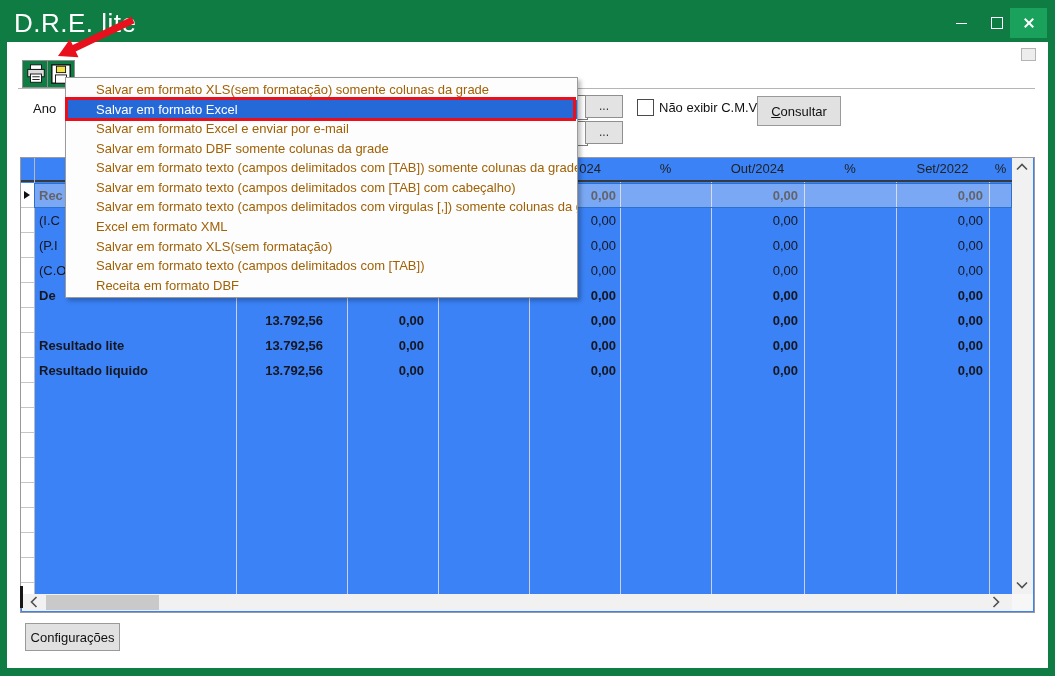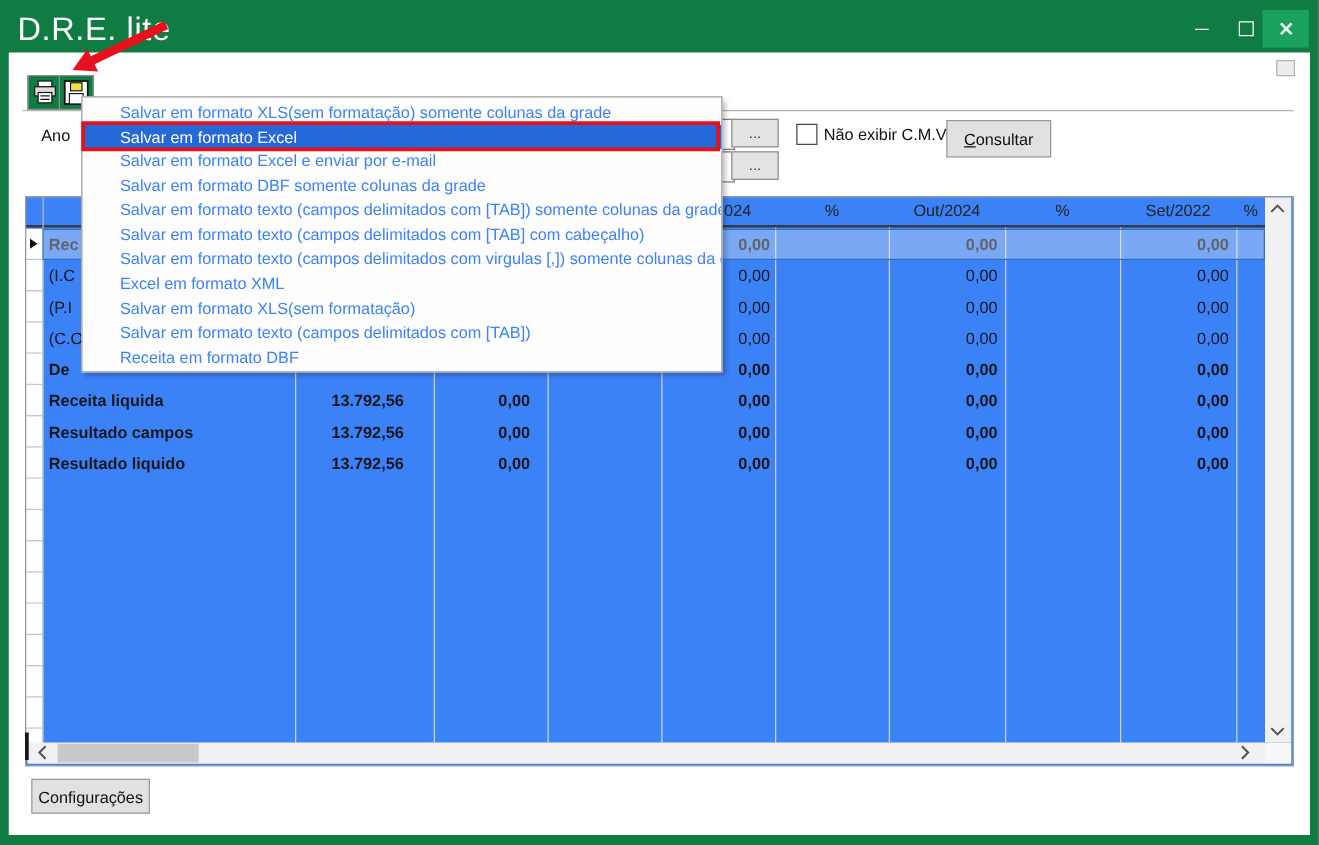--- a/index.html
+++ b/index.html
@@ -43,21 +43,21 @@
   #grid .selrect{position:absolute;border:1px solid #2b72c8;background:rgba(240,240,240,.35);box-sizing:border-box;pointer-events:none;}
   #grid .icell{position:absolute;left:0;width:13px;height:25px;border-bottom:1px solid #c6c6c6;box-sizing:border-box;background:#fff;}
   #grid .tri{position:absolute;width:0;height:0;border-left:6px solid #111;border-top:4px solid transparent;border-bottom:4px solid transparent;}
   .sb{position:absolute;background:#f1f1f1;}
   .sb .arrow{position:absolute;display:flex;align-items:center;justify-content:center;}
   .sb .thumb{position:absolute;background:#c9c9c9;}
   .black-mark{left:20px;top:586px;width:3px;height:22px;background:#161616;z-index:2;}
   
   #menu{left:65px;top:77px;width:511px;background:#fdfdfd;border:1px solid #9b9b9b;
     box-shadow:3px 3px 4px rgba(0,0,0,.25);z-index:5;padding:2px 0;box-sizing:content-box;}
-  .menu-item{height:19.58px;line-height:19.58px;font-size:13px;color:#3b82f6;padding-left:30px;white-space:nowrap;overflow:hidden;}
+  .menu-item{height:19.58px;line-height:19.58px;font-size:13px;color:#a16207;padding-left:30px;white-space:nowrap;overflow:hidden;}
   .menu-item.hl{background:#2569d8;color:#fff;}
   .red-rect{left:65px;top:97px;width:511px;height:24px;border:3px solid #e8101c;box-sizing:border-box;z-index:8;pointer-events:none;}
   .arrow-svg{left:0;top:0;z-index:9;pointer-events:none;}
   u{text-decoration:underline;}
 </style>
 </head>
 <body>
 
 <div class="window">
 
@@ -158,27 +158,26 @@
       <div class="cell" style="left: 690px; top: 75px; width: 93px; padding-right: 6px;">0,00</div>
       <div class="cell" style="left: 875px; top: 75px; width: 93px; padding-right: 6px;">0,00</div>
       <div class="rlabel" style="left: 13px; top: 100px; width: 202px;">(C.O</div>
       <div class="cell" style="left: 508px; top: 100px; width: 91px; padding-right: 4px;">0,00</div>
       <div class="cell" style="left: 690px; top: 100px; width: 93px; padding-right: 6px;">0,00</div>
       <div class="cell" style="left: 875px; top: 100px; width: 93px; padding-right: 6px;">0,00</div>
       <div class="rlabel b" style="left: 13px; top: 125px; width: 202px;">De</div>
       <div class="cell b" style="left: 508px; top: 125px; width: 91px; padding-right: 4px;">0,00</div>
       <div class="cell b" style="left: 690px; top: 125px; width: 93px; padding-right: 6px;">0,00</div>
       <div class="cell b" style="left: 875px; top: 125px; width: 93px; padding-right: 6px;">0,00</div>
-      <div class="rlabel b" style="left: 13px; top: 150px; width: 202px;">Receita liquida</div>
       <div class="cell b" style="left: 215px; top: 150px; width: 111px; padding-right: 24px;">13.792,56</div>
       <div class="cell b" style="left: 326px; top: 150px; width: 91px; padding-right: 14px;">0,00</div>
       <div class="cell b" style="left: 508px; top: 150px; width: 91px; padding-right: 4px;">0,00</div>
       <div class="cell b" style="left: 690px; top: 150px; width: 93px; padding-right: 6px;">0,00</div>
       <div class="cell b" style="left: 875px; top: 150px; width: 93px; padding-right: 6px;">0,00</div>
-      <div class="rlabel b" style="left: 13px; top: 175px; width: 202px;">Resultado campos</div>
+      <div class="rlabel b" style="left: 13px; top: 175px; width: 202px;">Resultado lite</div>
       <div class="cell b" style="left: 215px; top: 175px; width: 111px; padding-right: 24px;">13.792,56</div>
       <div class="cell b" style="left: 326px; top: 175px; width: 91px; padding-right: 14px;">0,00</div>
       <div class="cell b" style="left: 508px; top: 175px; width: 91px; padding-right: 4px;">0,00</div>
       <div class="cell b" style="left: 690px; top: 175px; width: 93px; padding-right: 6px;">0,00</div>
       <div class="cell b" style="left: 875px; top: 175px; width: 93px; padding-right: 6px;">0,00</div>
       <div class="rlabel b" style="left: 13px; top: 200px; width: 202px;">Resultado liquido</div>
       <div class="cell b" style="left: 215px; top: 200px; width: 111px; padding-right: 24px;">13.792,56</div>
       <div class="cell b" style="left: 326px; top: 200px; width: 91px; padding-right: 14px;">0,00</div>
       <div class="cell b" style="left: 508px; top: 200px; width: 91px; padding-right: 4px;">0,00</div>
       <div class="cell b" style="left: 690px; top: 200px; width: 93px; padding-right: 6px;">0,00</div>

